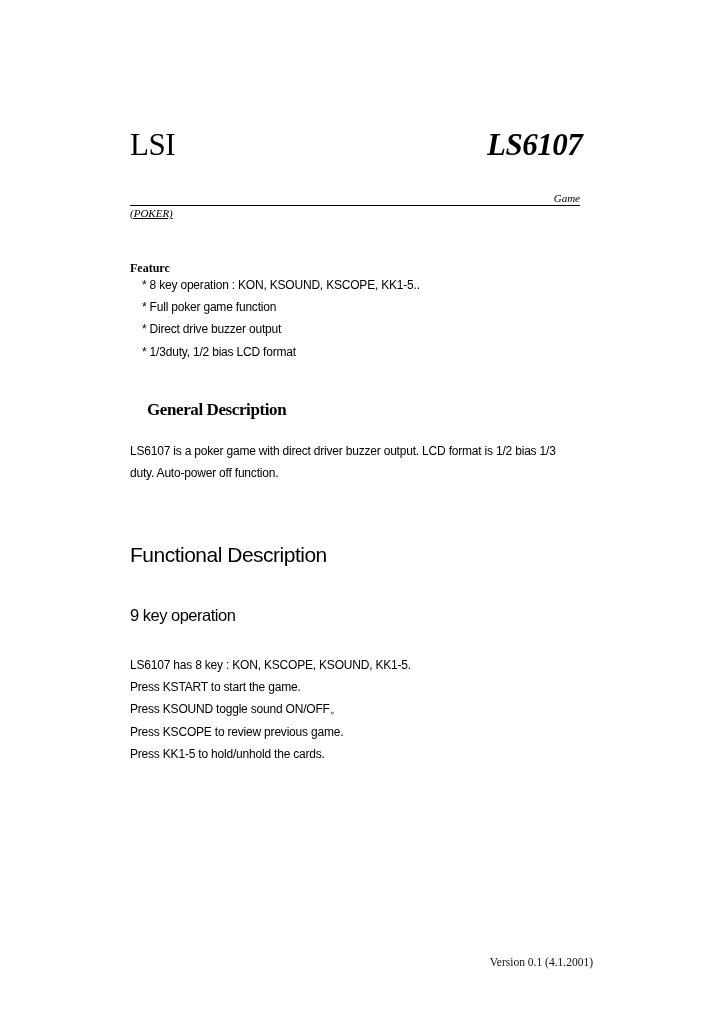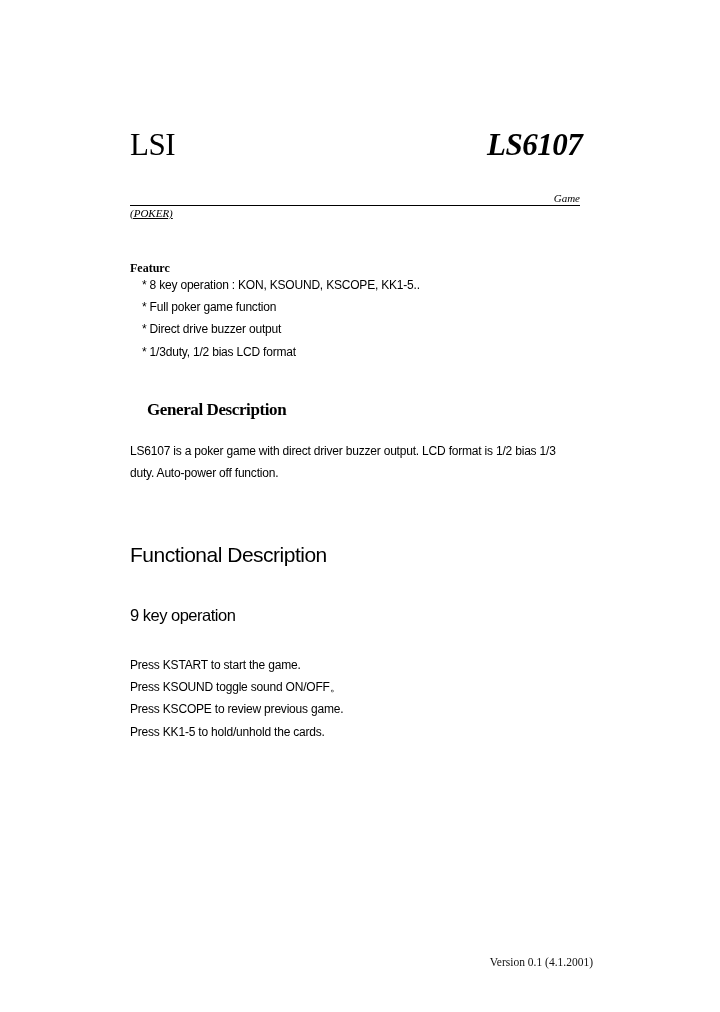--- a/index.html
+++ b/index.html
@@ -129,19 +129,20 @@
 <div class="abs serif gen-title">General Description</div>
 <div class="abs sans gen-body">
   <span>LS6107 is a poker game with direct driver buzzer output.  LCD format is 1/2 bias 1/3</span>
   <span>duty.  Auto-power off function.</span>
 </div>
 
 <div class="abs sans func-title">Functional Description</div>
 
 <div class="abs sans key-title">9 key operation</div>
 <ul class="abs sans key-list">
+  <li>LS6107 has 8 key   : KON, KSCOPE, KSOUND, KK1-5.</li>
   <li>Press KSTART to start the game.</li>
   <li>Press KSOUND toggle sound ON/OFF。</li>
   <li>Press KSCOPE to review previous game.</li>
   <li>Press KK1-5 to hold/unhold the cards.</li>
 </ul>
 
 <div class="abs serif version">Version 0.1 (4.1.2001)</div>
 
 </body></html>

